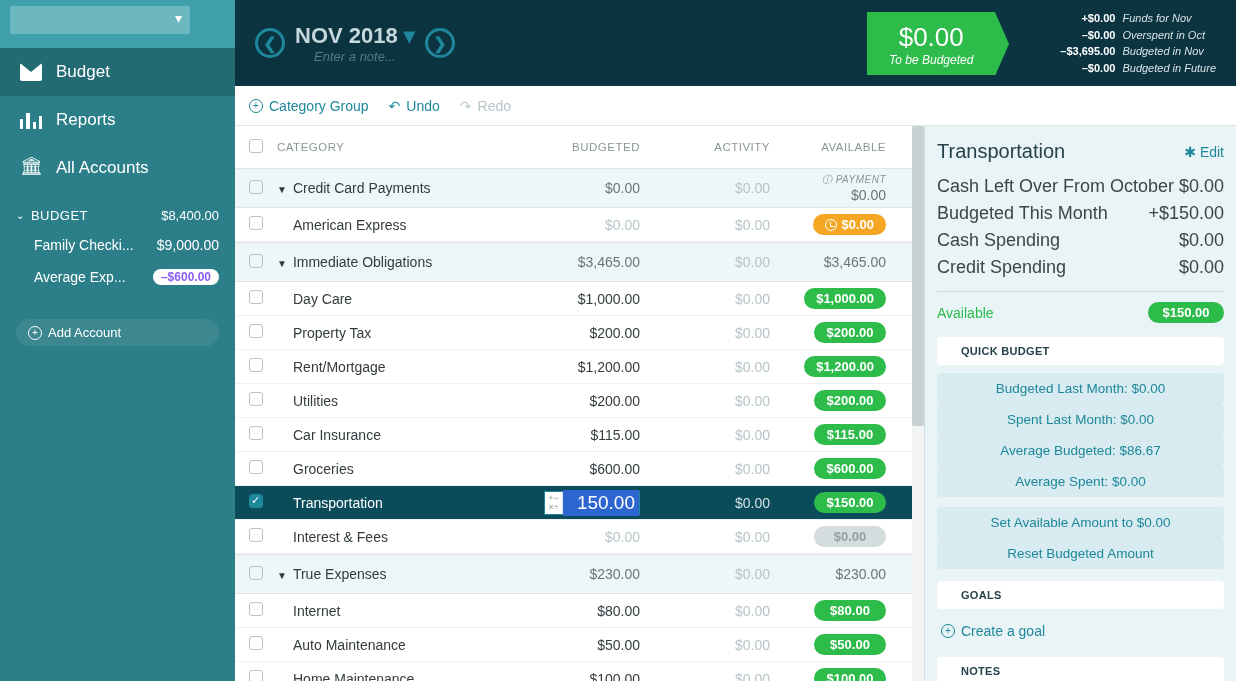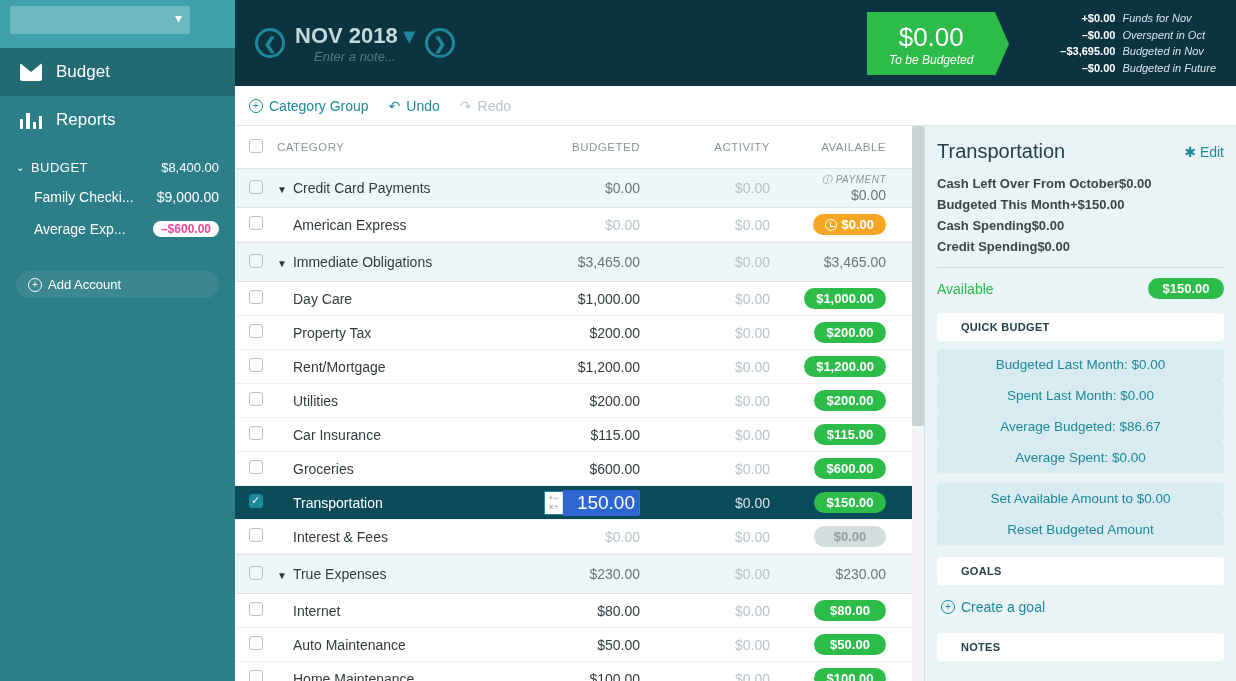--- a/index.html
+++ b/index.html
@@ -20,21 +20,21 @@
 .icn-bars span { background: #fff; width: 4px; }
 .icn-bars span:nth-child(1){height:10px;} .icn-bars span:nth-child(2){height:16px;} .icn-bars span:nth-child(3){height:7px;} .icn-bars span:nth-child(4){height:13px;}
 .icn-bank { width: 22px; height: 18px; position: relative; }
 .icn-bank::before { content: "🏛"; color: #fff; font-size: 18px; position: absolute; top: -4px; }
 
 .side-section { padding: 10px 16px; font-size: 13px; }
 .side-head { display: flex; align-items: center; justify-content: space-between; padding: 6px 0; cursor: pointer; }
 .side-head .chev { font-size: 10px; margin-right: 6px; display: inline-block; transform: rotate(0deg); }
 .side-head-left { display: flex; align-items: center; letter-spacing: 0.5px; }
 .side-row { display: flex; justify-content: space-between; padding: 8px 0 8px 18px; font-size: 14px; }
-.pill-neg { background: #fff; color: #ec4899; border-radius: 10px; padding: 1px 8px; font-size: 12px; font-weight: 600; }
+.pill-neg { background: #fff; color: #8b5cf6; border-radius: 10px; padding: 1px 8px; font-size: 12px; font-weight: 600; }
 .add-account { display: inline-flex; align-items: center; gap: 6px; background: #3d8790; padding: 6px 12px; border-radius: 14px; margin: 16px; font-size: 13px; cursor: pointer; }
 .circ-plus { width: 14px; height: 14px; border: 1.5px solid #fff; border-radius: 50%; display: inline-flex; align-items: center; justify-content: center; font-size: 10px; line-height: 1; }
 
 
 .main { flex: 1; display: flex; flex-direction: column; }
 
 
 .hdr { background: #0b3340; color: #fff; height: 86px; display: flex; align-items: center; padding: 0 20px; gap: 20px; }
 .month-nav { display: flex; align-items: center; gap: 10px; }
 .arrow-btn { width: 30px; height: 30px; border: 3px solid #1e879b; border-radius: 50%; display: flex; align-items: center; justify-content: center; color: #1e879b; cursor: pointer; font-size: 16px; font-weight: bold; }
@@ -90,21 +90,21 @@
 .clock-icn::after { content: ""; position: absolute; width: 4px; height: 4px; border-left: 1.5px solid #fff; border-bottom: 1.5px solid #fff; top: 2px; left: 4px; }
 
 .edit-cell { background: #fff; border: 1px solid #1e879b; width: 96px; height: 24px; display: inline-flex; align-items: center; float: right; }
 .calc-ic { width: 18px; color: #8a9699; font-size: 9px; text-align: center; border-right: 1px solid #dfe4e8; line-height: 1; padding: 2px 0; }
 .edit-val { flex: 1; background: #2e66d1; color: #fff; text-align: right; padding: 2px 4px; font-size: 19px; }
 
 
 .insp-head { display: flex; justify-content: space-between; align-items: center; margin-bottom: 10px; }
 .insp-title { font-size: 20px; color: #25424a; }
 .insp-edit { color: #1e879b; font-size: 14px; display: inline-flex; align-items: center; gap: 4px; cursor: pointer; }
-.insp-row { display: flex; font-size: 13px; color: #3a474a; padding: 3px 0; font-weight: bold; }
+.insp-row { display: flex; justify-content: space-between; font-size: 18px; color: #3a474a; padding: 3px 0; }
 .insp-sep { border-top: 1px solid #c7dbe0; margin: 10px 0; }
 .insp-avail { display: flex; justify-content: space-between; align-items: center; color: #2dbb4a; font-size: 14px; margin: 4px 0 14px; }
 .insp-avail .pill { min-width: 76px; }
 .panel-h { font-weight: 700; color: #25424a; font-size: 11px; letter-spacing: 0.3px; background: #fff; border-radius: 4px; padding: 8px 24px; margin-bottom: 8px; }
 .qb-btn { background: #d7ebf0; color: #1e879b; text-align: center; padding: 8px; border-radius: 4px; font-size: 13.5px; cursor: pointer; }
 .qb-sep { height: 10px; }
 .goal-link { color: #1e879b; font-size: 14px; display: inline-flex; align-items: center; gap: 6px; padding: 6px 4px; cursor: pointer; }
 .scroll-track { position: absolute; right: 0; top: 0; width: 12px; height: 100%; background: #f3f5f5; }
 .scroll-thumb { position: absolute; right: 0; top: 0; width: 12px; height: 300px; background: #c9d1d2; border-radius: 2px; }
 </style>
@@ -122,20 +122,24 @@
       <span>Budget</span>
     </div>
     <div class="nav-item">
       <span class="icn icn-bars">
           <span></span>
           <span></span>
           <span></span>
           <span></span>
         </span>
       <span>Reports</span>
+    </div>
+    <div class="nav-item">
+      <span class="icn icn-bank"></span>
+      <span>All Accounts</span>
     </div>
     <div class="side-section">
       <div class="side-head">
         <span class="side-head-left">
             <span class="chev">⌄</span>
             <span>BUDGET</span>
           </span>
         <span>$8,400.00</span>
       </div>
       <div id="side-accounts">

